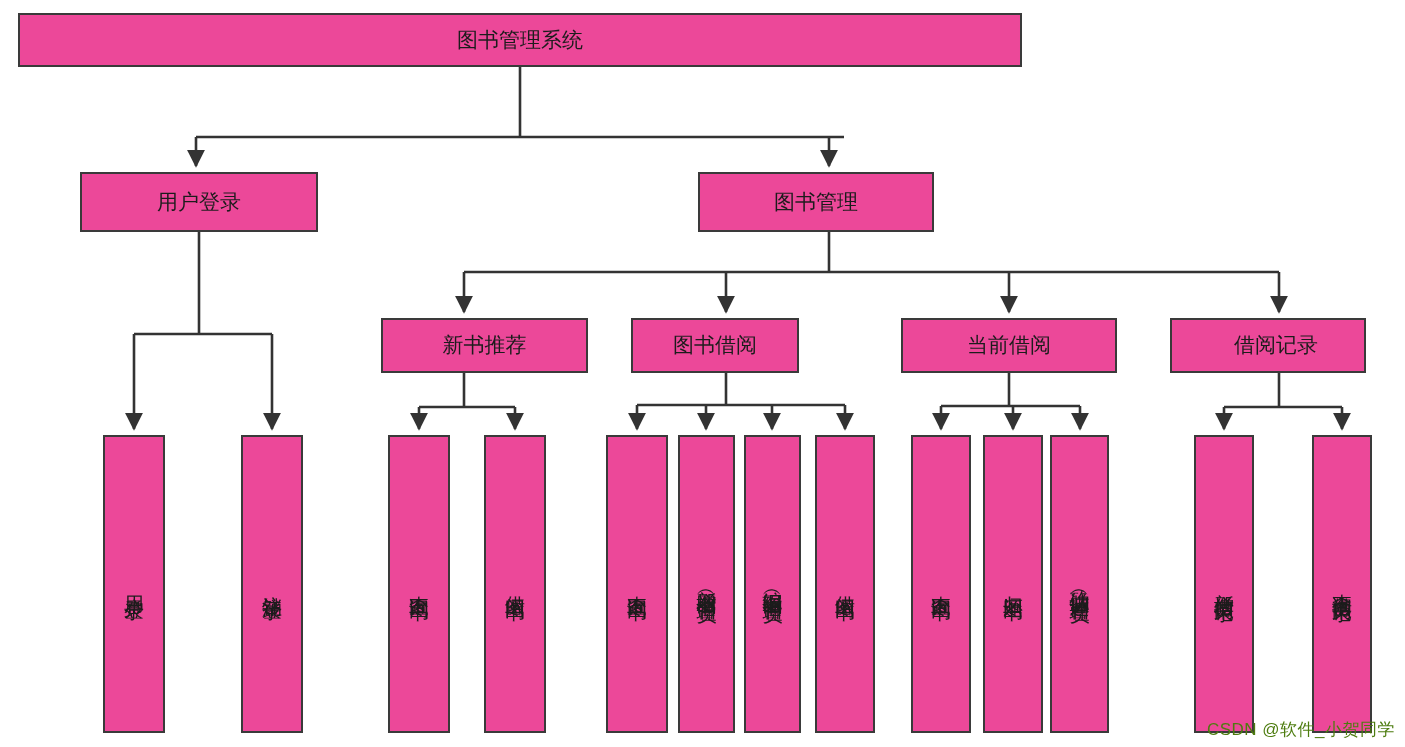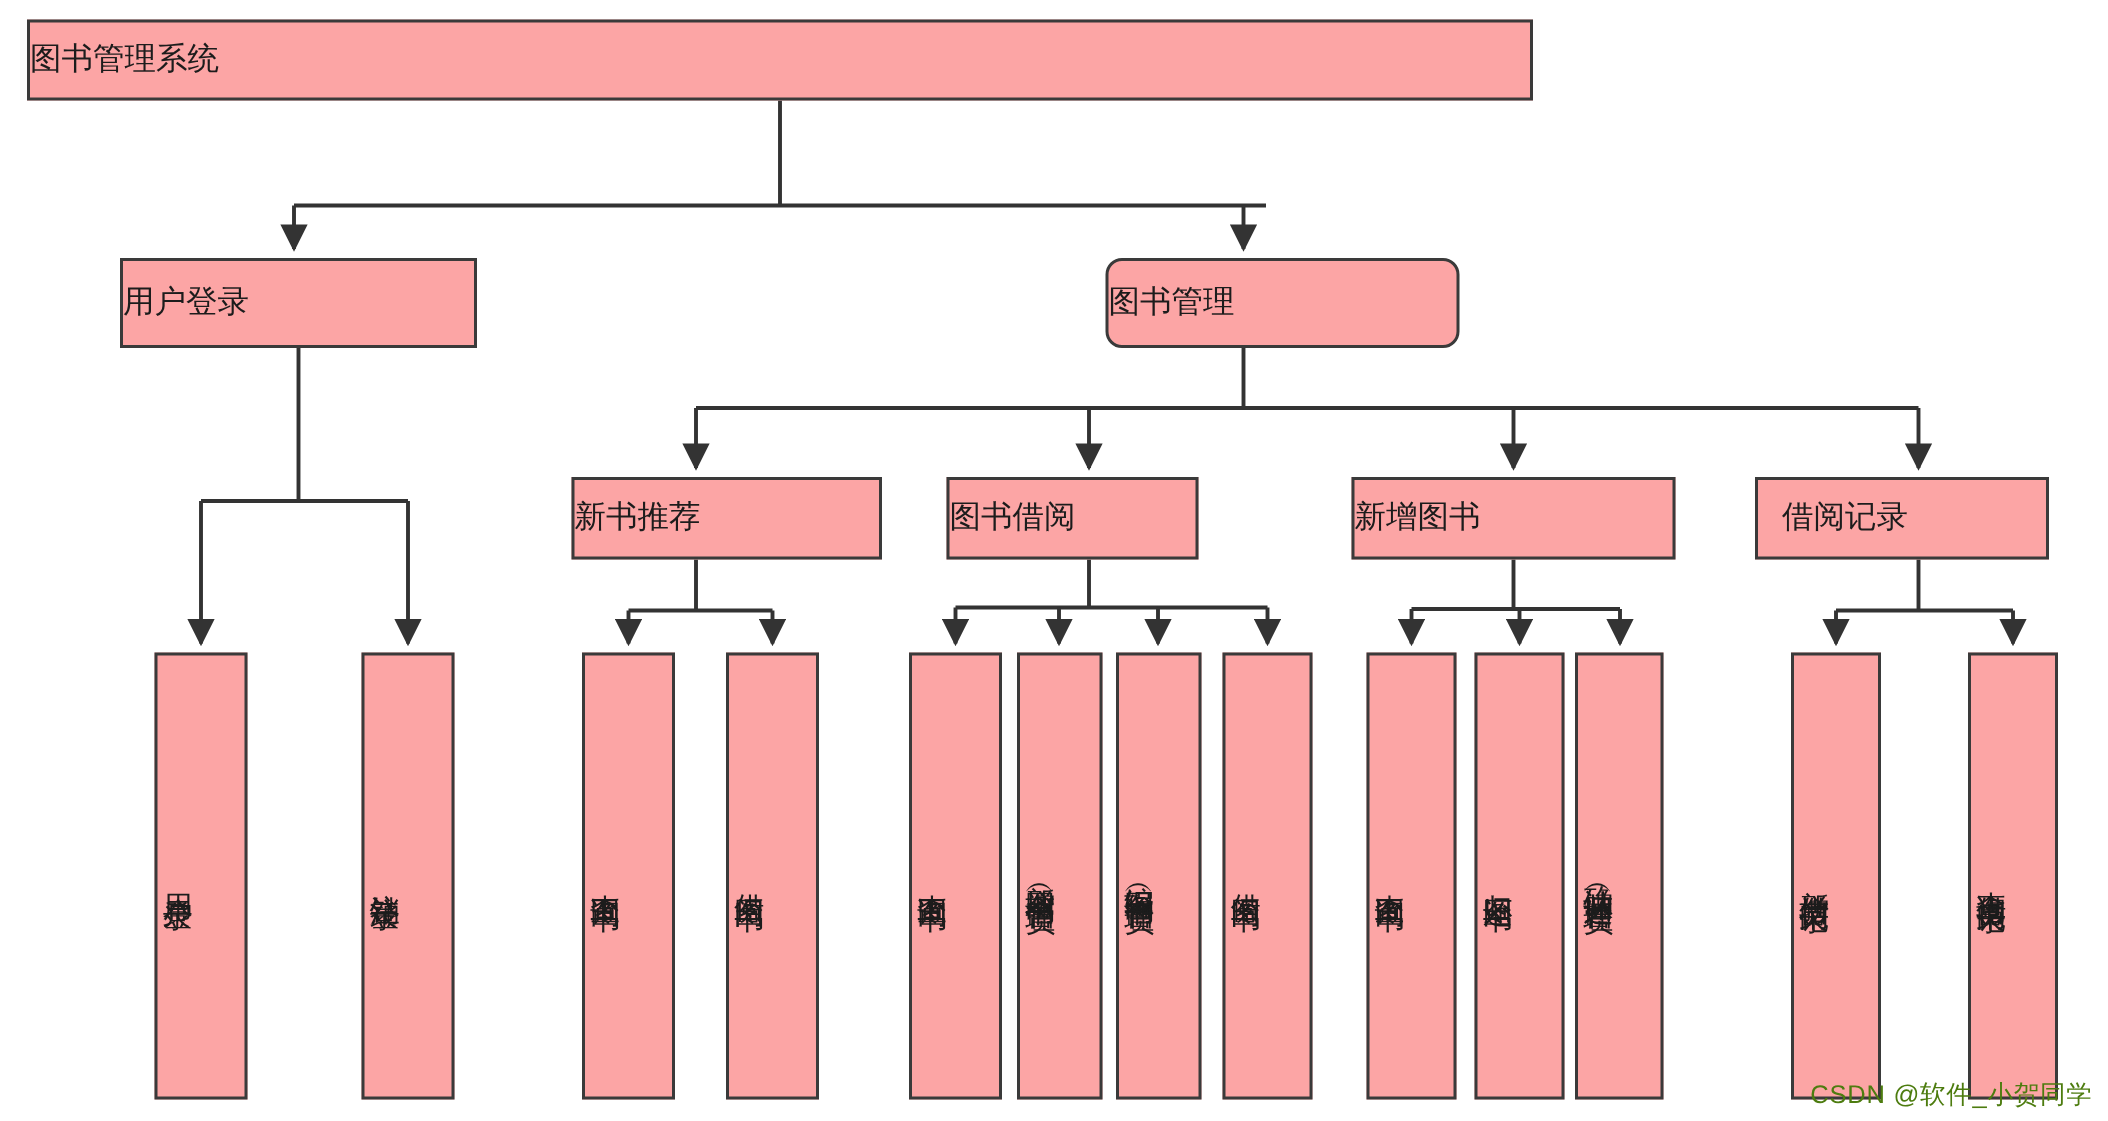--- a/index.html
+++ b/index.html
@@ -1,20 +1,20 @@
 <!DOCTYPE html>
 <html><head>
 <meta charset="utf-8">
 <style>
   html,body{margin:0;padding:0;background:#ffffff;}
   body{font-family:"Liberation Sans","DejaVu Sans",sans-serif;}
   #stage{position:relative;width:1405px;height:747px;background:#fff;overflow:hidden;}
   #edges{position:absolute;left:0;top:0;width:1405px;height:747px;}
-  .node{position:absolute;box-sizing:border-box;background:#fca5a5;
-        border:2px solid #3a3a3a;display:flex;align-items:center;}
+  .node{position:absolute;box-sizing:border-box;background:#ec4899;
+        border:2px solid #3a3a3a;display:flex;align-items:center;justify-content:center;}
   .node .lbl{color:#1c1c1c;line-height:1.25;text-align:center;white-space:nowrap;}
   .h-node .lbl{font-size:21px;}
   .root .lbl{font-size:21px;}
   .v-node{}
   .v-node .lbl{writing-mode:vertical-rl;text-orientation:upright;
                font-size:20px;letter-spacing:2px;white-space:nowrap;}
   .watermark{position:absolute;right:10px;bottom:6px;font-size:17px;color:#4d7c0f;
              letter-spacing:.5px;white-space:nowrap;pointer-events:none;}
 </style>
 </head>
@@ -72,32 +72,32 @@
     </g>
   </svg>
 
   <div class="node h-node root" style="left:18px;top:13px;width:1004px;height:54px;">
     <span class="lbl">图书管理系统</span>
   </div>
 
   <div class="node h-node" style="left:80px;top:172px;width:238px;height:60px;">
     <span class="lbl">用户登录</span>
   </div>
-  <div class="node h-node" style="left:737px;top:172px;width:236px;height:60px;border-radius:11px;">
+  <div class="node h-node" style="left:698px;top:172px;width:236px;height:60px;">
     <span class="lbl">图书管理</span>
   </div>
 
   <div class="node h-node" style="left:361px;top:318px;width:207px;height:55px;margin-left:20px;">
     <span class="lbl">新书推荐</span>
   </div>
   <div class="node h-node" style="left:631px;top:318px;width:168px;height:55px;">
     <span class="lbl">图书借阅</span>
   </div>
   <div class="node h-node" style="left:901px;top:318px;width:216px;height:55px;">
-    <span class="lbl">新增图书</span>
+    <span class="lbl">当前借阅</span>
   </div>
   <div class="node h-node" style="left:1170px;top:318px;width:196px;height:55px;padding-left:16px;">
     <span class="lbl">借阅记录</span>
   </div>
 
   <div class="node v-node" style="left:103px;top:435px;width:62px;height:298px;">
     <span class="lbl">用户登录</span>
   </div>
   <div class="node v-node" style="left:241px;top:435px;width:62px;height:298px;">
     <span class="lbl">注销登录</span>

